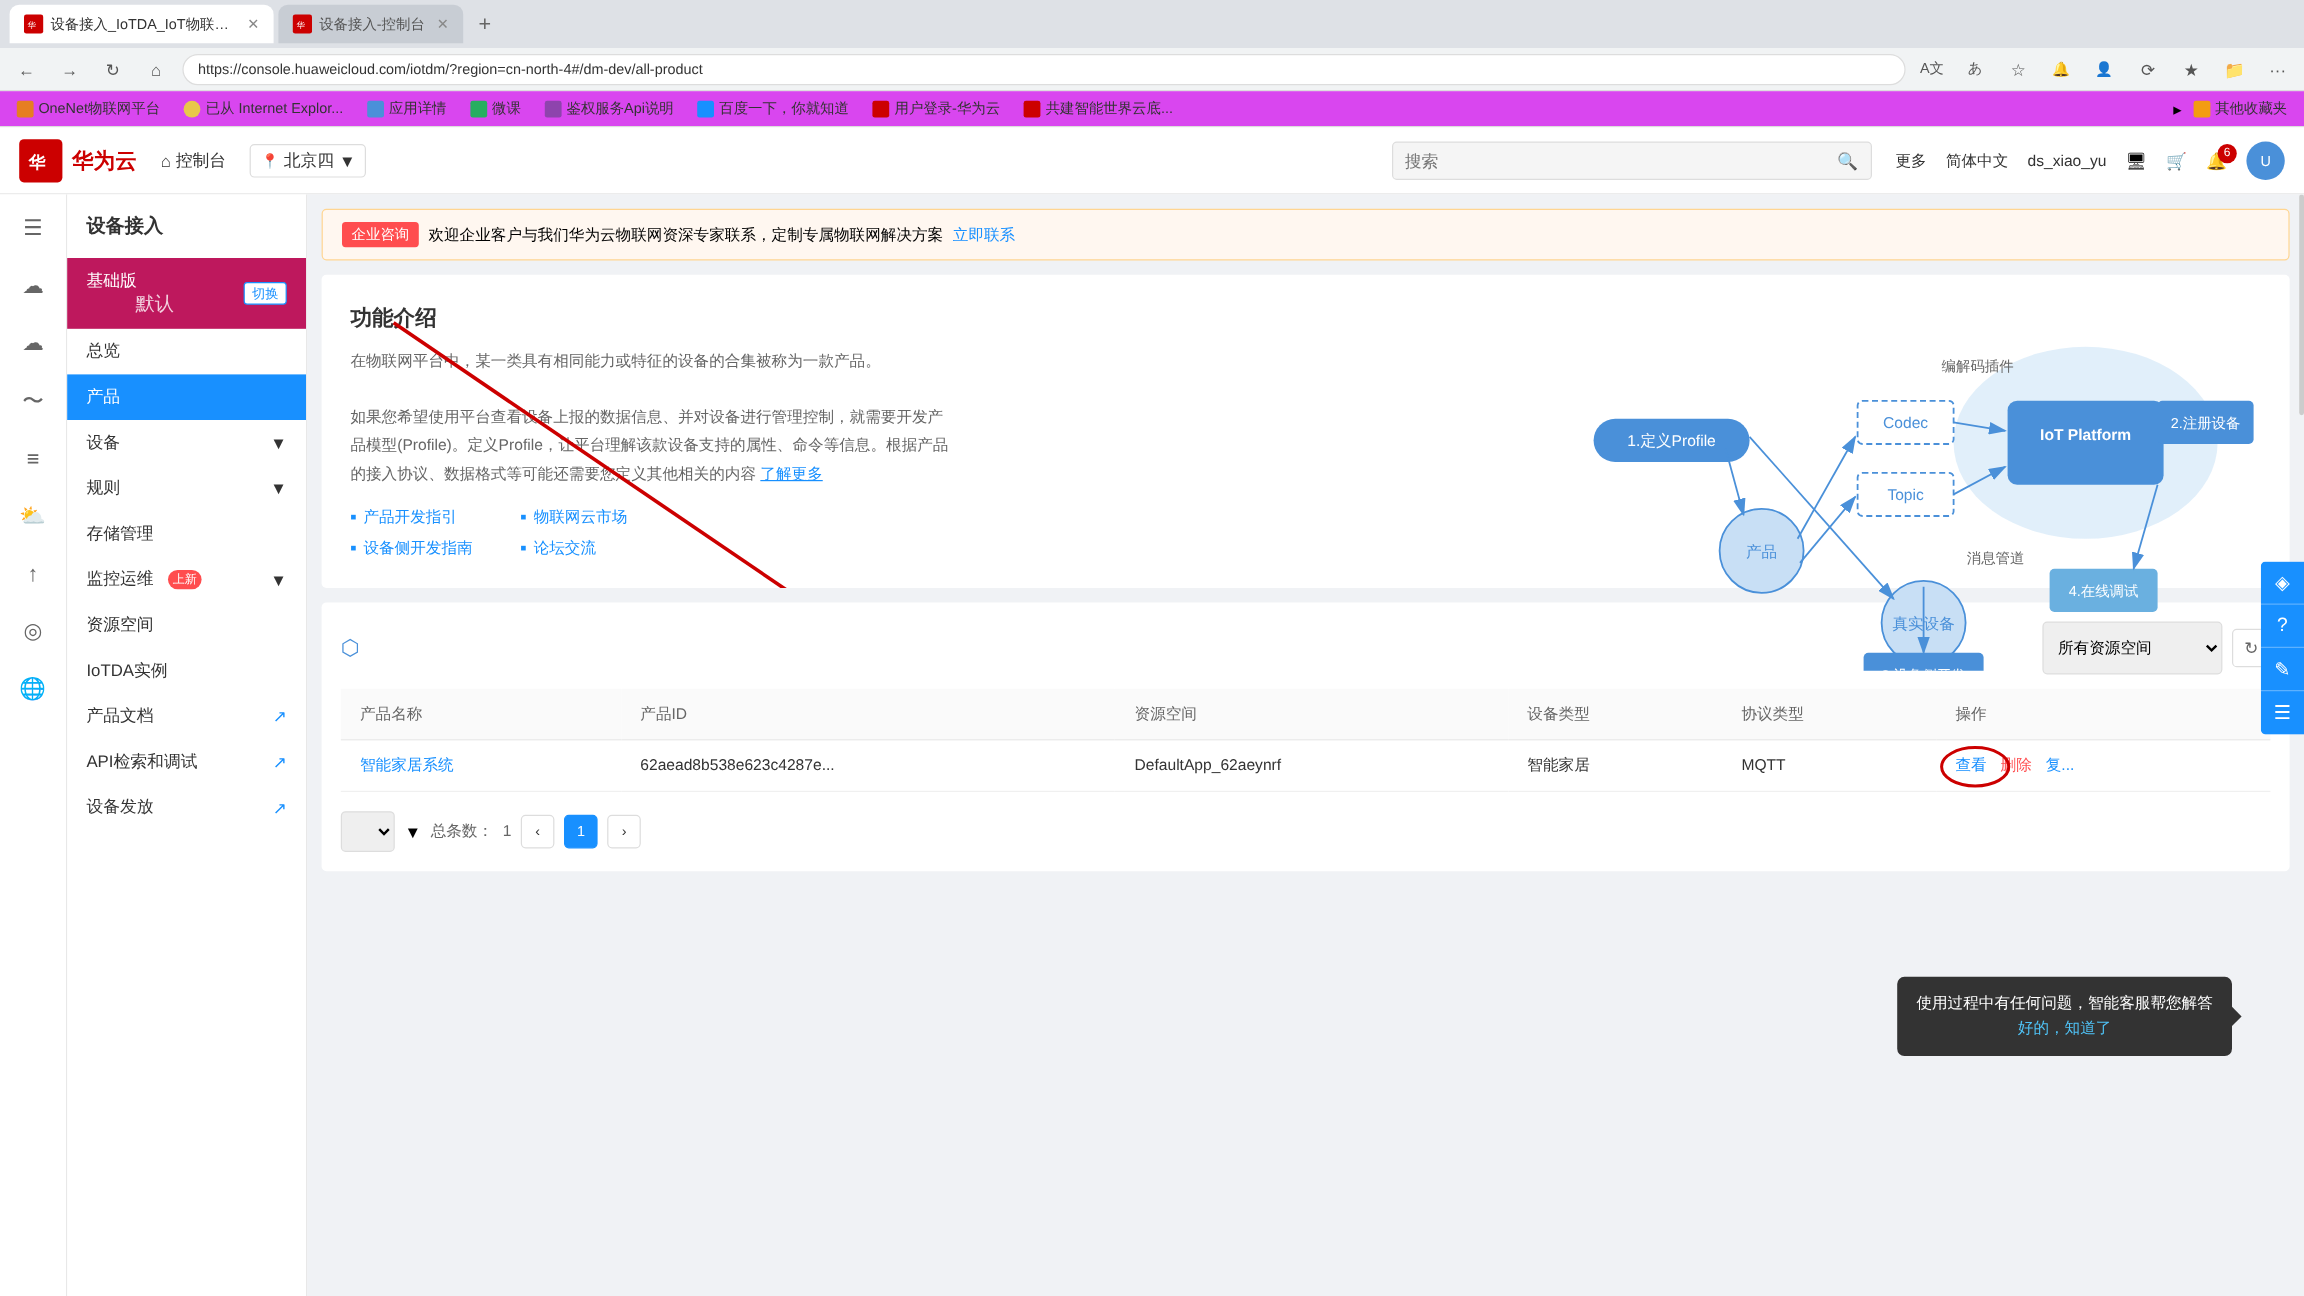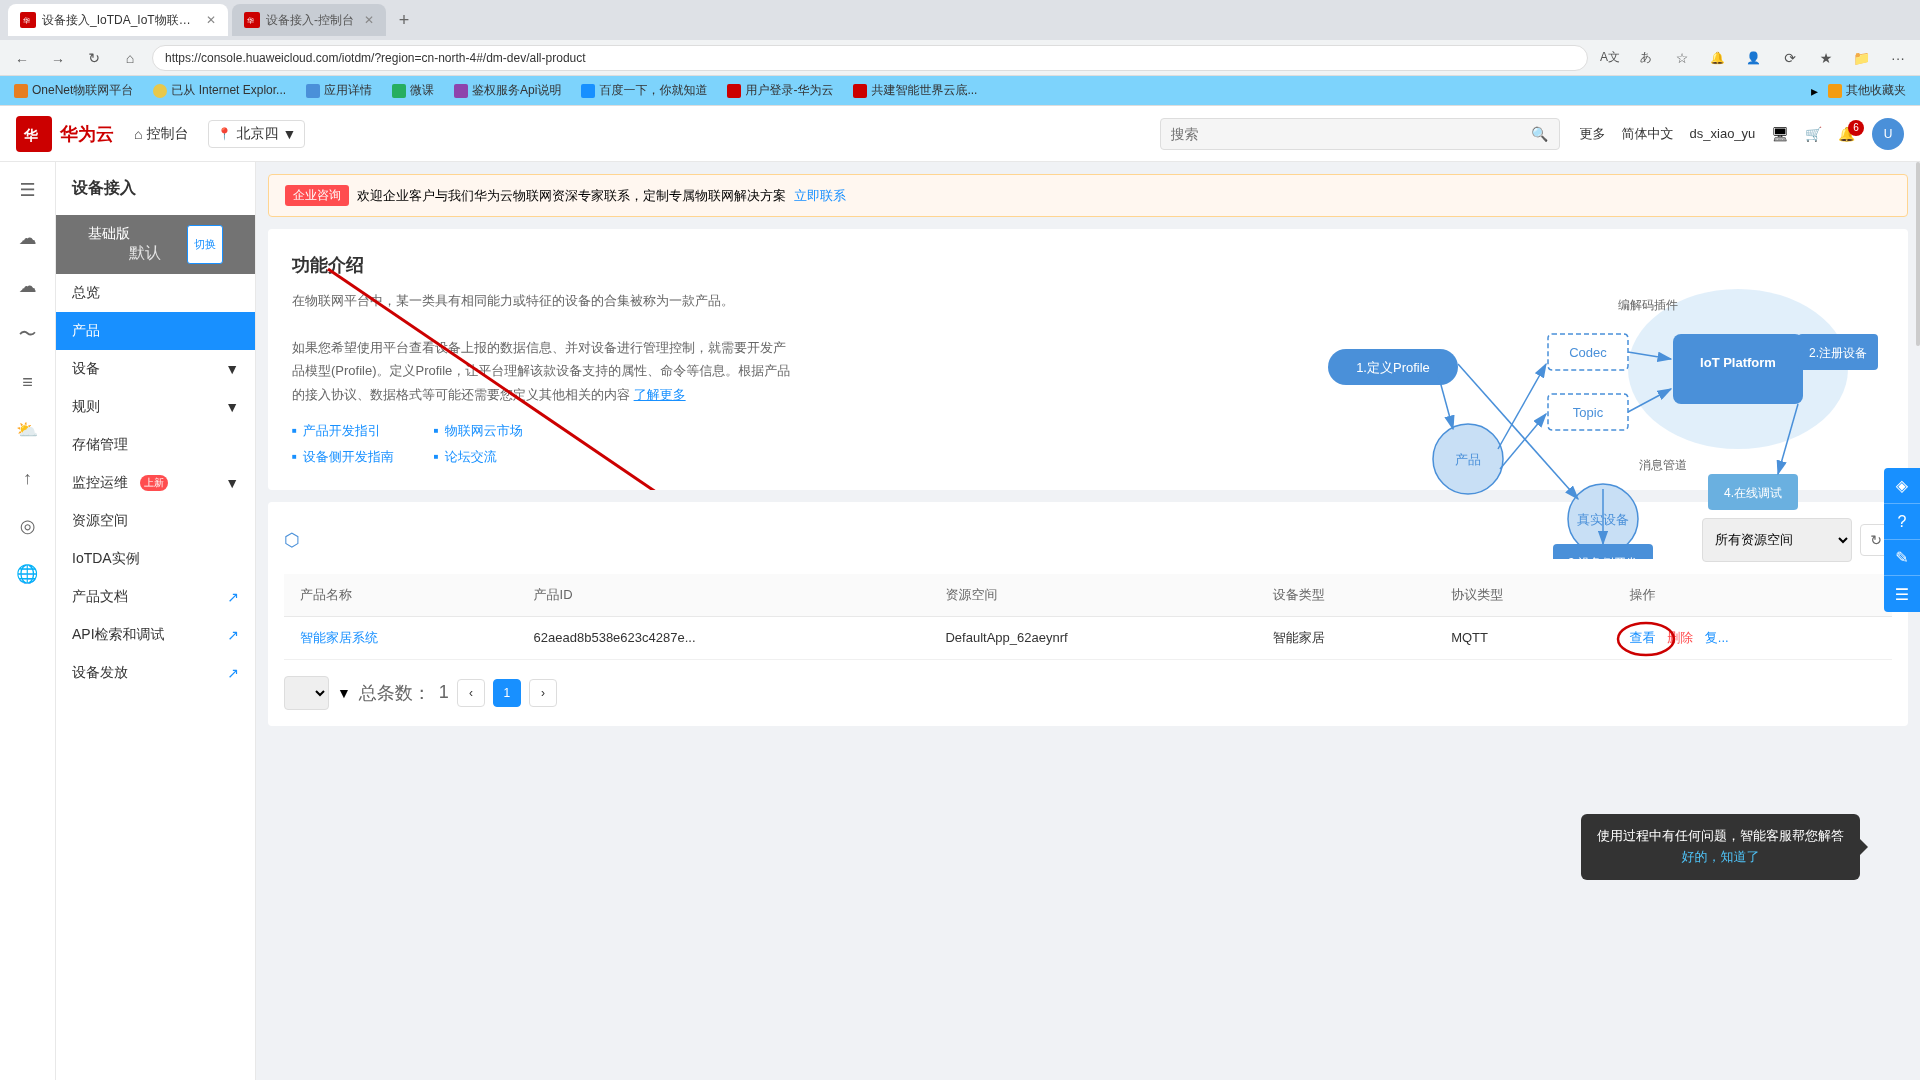--- a/index.html
+++ b/index.html
@@ -11,21 +11,21 @@
     .tab.active { background: white; color: #333; }
     .tab.inactive { background: #c8cdd4; color: #555; }
     .tab-icon { width: 16px; height: 16px; background: #cc0000; border-radius: 2px; flex-shrink: 0; display: flex; align-items: center; justify-content: center; }
     .tab-icon.huawei { background: #cc0000; }
     .tab-title { font-size: 12px; white-space: nowrap; overflow: hidden; text-overflow: ellipsis; max-width: 160px; }
     .tab-close { font-size: 12px; color: #888; cursor: pointer; margin-left: 4px; }
     .new-tab-btn { width: 28px; height: 28px; border-radius: 50%; display: flex; align-items: center; justify-content: center; font-size: 18px; color: #666; cursor: pointer; }
     .browser-controls { background: #f1f3f4; height: 36px; display: flex; align-items: center; padding: 0 8px; gap: 8px; border-bottom: 1px solid #ddd; }
     .ctrl-btn { width: 28px; height: 28px; border-radius: 50%; display: flex; align-items: center; justify-content: center; font-size: 14px; color: #555; cursor: pointer; }
     .address-bar { flex: 1; height: 26px; background: white; border-radius: 13px; border: 1px solid #ddd; display: flex; align-items: center; padding: 0 12px; font-size: 12px; color: #1a73e8; }
-    .bookmarks-bar { background: #7dd3fc; height: 30px; display: flex; align-items: center; padding: 0 8px; gap: 8px; border-bottom: 1px solid #ddd; overflow: hidden; }
+    .bookmarks-bar { background: #d946ef; height: 30px; display: flex; align-items: center; padding: 0 8px; gap: 8px; border-bottom: 1px solid #ddd; overflow: hidden; }
     .bookmark-item { display: flex; align-items: center; gap: 4px; font-size: 12px; color: #333; cursor: pointer; padding: 2px 6px; border-radius: 4px; white-space: nowrap; }
     .bookmark-icon { width: 14px; height: 14px; background: #4a90d9; border-radius: 2px; flex-shrink: 0; }
 
     
     .hw-topnav { background: white; height: 56px; display: flex; align-items: center; padding: 0 16px; border-bottom: 1px solid #e8e8e8; gap: 20px; }
     .hw-logo { display: flex; align-items: center; gap: 8px; }
     .hw-logo-icon { width: 36px; height: 36px; background: #cc0000; border-radius: 4px; display: flex; align-items: center; justify-content: center; color: white; font-size: 10px; font-weight: bold; }
     .hw-brand { font-size: 18px; font-weight: bold; color: #cc0000; }
     .hw-nav-item { display: flex; align-items: center; gap: 4px; cursor: pointer; color: #333; font-size: 14px; }
     .hw-region { display: flex; align-items: center; gap: 4px; padding: 4px 8px; border: 1px solid #ddd; border-radius: 4px; cursor: pointer; color: #333; }
@@ -43,21 +43,21 @@
     .sidebar { width: 56px; background: white; border-right: 1px solid #e8e8e8; display: flex; flex-direction: column; align-items: center; padding: 8px 0; gap: 8px; }
     .sidebar-icon { width: 40px; height: 40px; display: flex; align-items: center; justify-content: center; border-radius: 4px; cursor: pointer; color: #666; font-size: 18px; }
 
     
     .second-sidebar { width: 200px; background: white; border-right: 1px solid #e8e8e8; padding: 16px 0; }
     .second-sidebar-title { font-size: 16px; font-weight: bold; padding: 0 16px 16px; color: #333; }
     .sidebar-menu-item { padding: 10px 16px; font-size: 14px; color: #333; cursor: pointer; display: flex; align-items: center; gap: 8px; }
     .sidebar-menu-item.active { background: #1890ff; color: white; border-radius: 0; }
     .sidebar-menu-item.has-sub { justify-content: space-between; }
     .switch-btn { background: white; color: #1890ff; border: 1px solid #1890ff; font-size: 11px; padding: 1px 6px; border-radius: 3px; cursor: pointer; }
-    .sidebar-version-block { background: #737373; margin: 0; padding: 10px 32px; display: flex; justify-content: space-between; }
+    .sidebar-version-block { background: #be185d; margin: 0; padding: 10px 16px; display: flex; justify-content: space-between; align-items: center; }
     .sidebar-version-text { color: white; font-size: 14px; }
     .sidebar-sub-text { color: rgba(255,255,255,0.8); font-size: 16px; margin-left: 41px; }
     .new-badge { background: #ff4d4f; color: white; font-size: 10px; padding: 1px 4px; border-radius: 8px; margin-left: 4px; }
 
     
     .content-area { flex: 1; overflow-y: auto; background: #f0f2f5; position: relative; }
 
     
     .info-banner { background: #fff7f0; border: 1px solid #ffd591; margin: 12px; padding: 10px 16px; border-radius: 4px; display: flex; align-items: center; gap: 8px; font-size: 13px; }
     .banner-tag { background: #ff4d4f; color: white; padding: 2px 8px; border-radius: 3px; font-size: 12px; }
@@ -82,21 +82,21 @@
     .refresh-btn { width: 32px; height: 32px; border: 1px solid #ddd; border-radius: 4px; display: flex; align-items: center; justify-content: center; cursor: pointer; color: #666; }
     .table { width: 100%; border-collapse: collapse; }
     .table th { background: #fafafa; padding: 12px 16px; text-align: left; font-size: 13px; color: #666; border-bottom: 1px solid #e8e8e8; font-weight: normal; }
     .table td { padding: 12px 16px; font-size: 13px; color: #333; border-bottom: 1px solid #f0f0f0; }
     .table-link { color: #1890ff; cursor: pointer; }
     .action-btn { color: #1890ff; cursor: pointer; font-size: 13px; }
     .action-btn.danger { color: #ff4d4f; }
     .action-sep { color: #ddd; margin: 0 4px; }
     .pagination { display: flex; align-items: center; gap: 8px; margin-top: 16px; }
     .page-size-select { height: 28px; border: 1px solid #ddd; border-radius: 4px; padding: 16px 4px; font-size: 13px; }
-    .page-total { color: #666; font-size: 18px; text-align: center; }
+    .page-total { color: #666; font-size: 13px; text-align: center; }
     .page-btn { width: 28px; height: 28px; border: 1px solid #ddd; border-radius: 4px; display: flex; align-items: center; justify-content: center; cursor: pointer; font-size: 12px; color: #333; }
     .page-btn.active { background: #1890ff; color: white; border-color: #1890ff; }
 
     
     .tooltip-box { position: absolute; right: 60px; bottom: 80px; background: #333; color: white; padding: 12px 16px; border-radius: 6px; font-size: 13px; max-width: 280px; text-align: center; line-height: 1.6; z-index: 100; }
     .tooltip-link { color: #4fc3f7; cursor: pointer; }
     .tooltip-arrow { position: absolute; right: -8px; top: 50%; transform: translateY(-50%); width: 0; height: 0; border-top: 8px solid transparent; border-bottom: 8px solid transparent; border-left: 8px solid #333; }
 
     
     .right-float { position: fixed; right: 0; top: 50%; transform: translateY(-50%); display: flex; flex-direction: column; background: #1890ff; border-radius: 4px 0 0 4px; }

